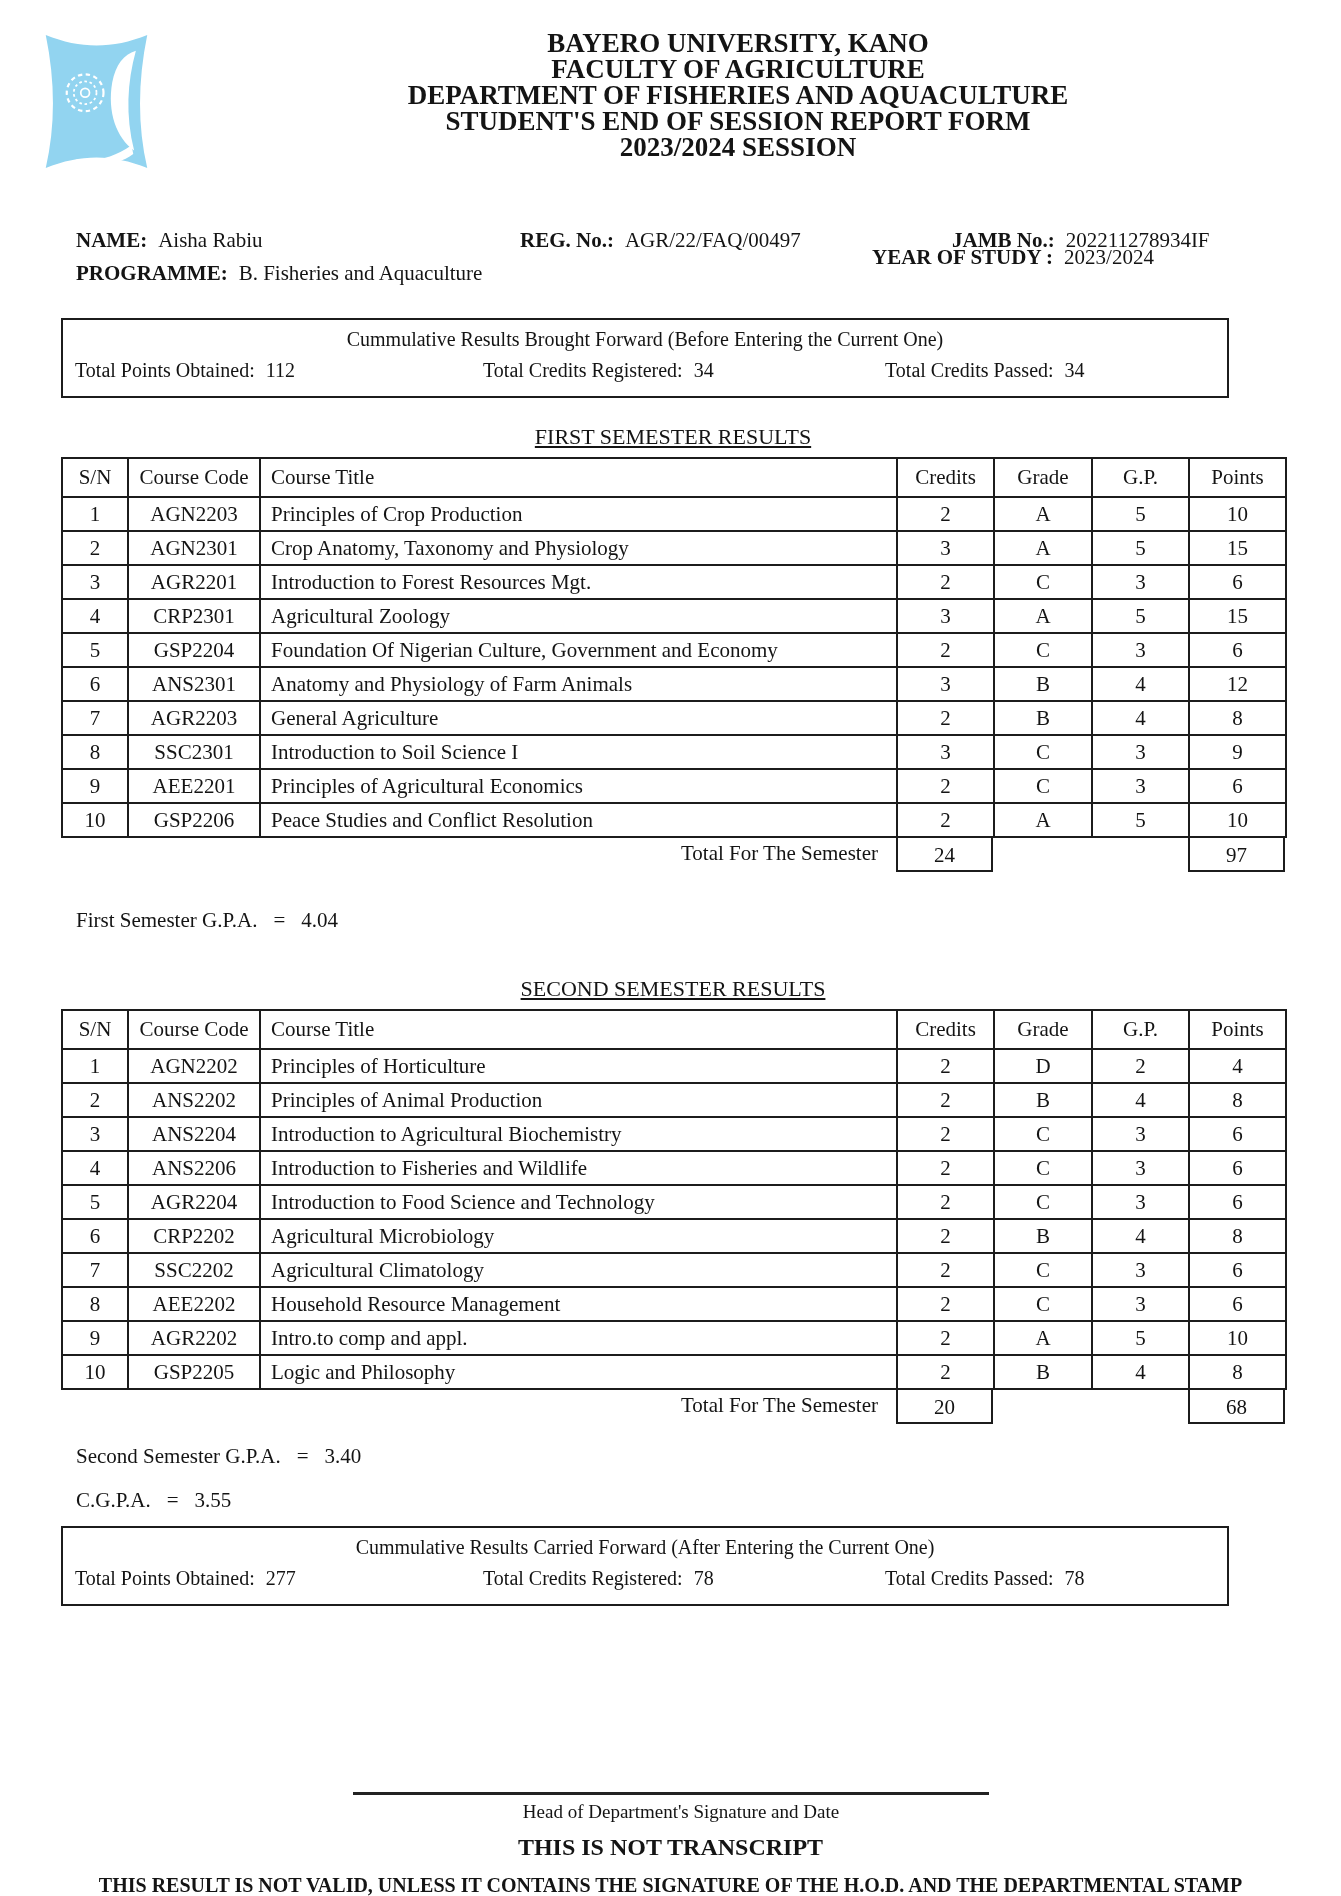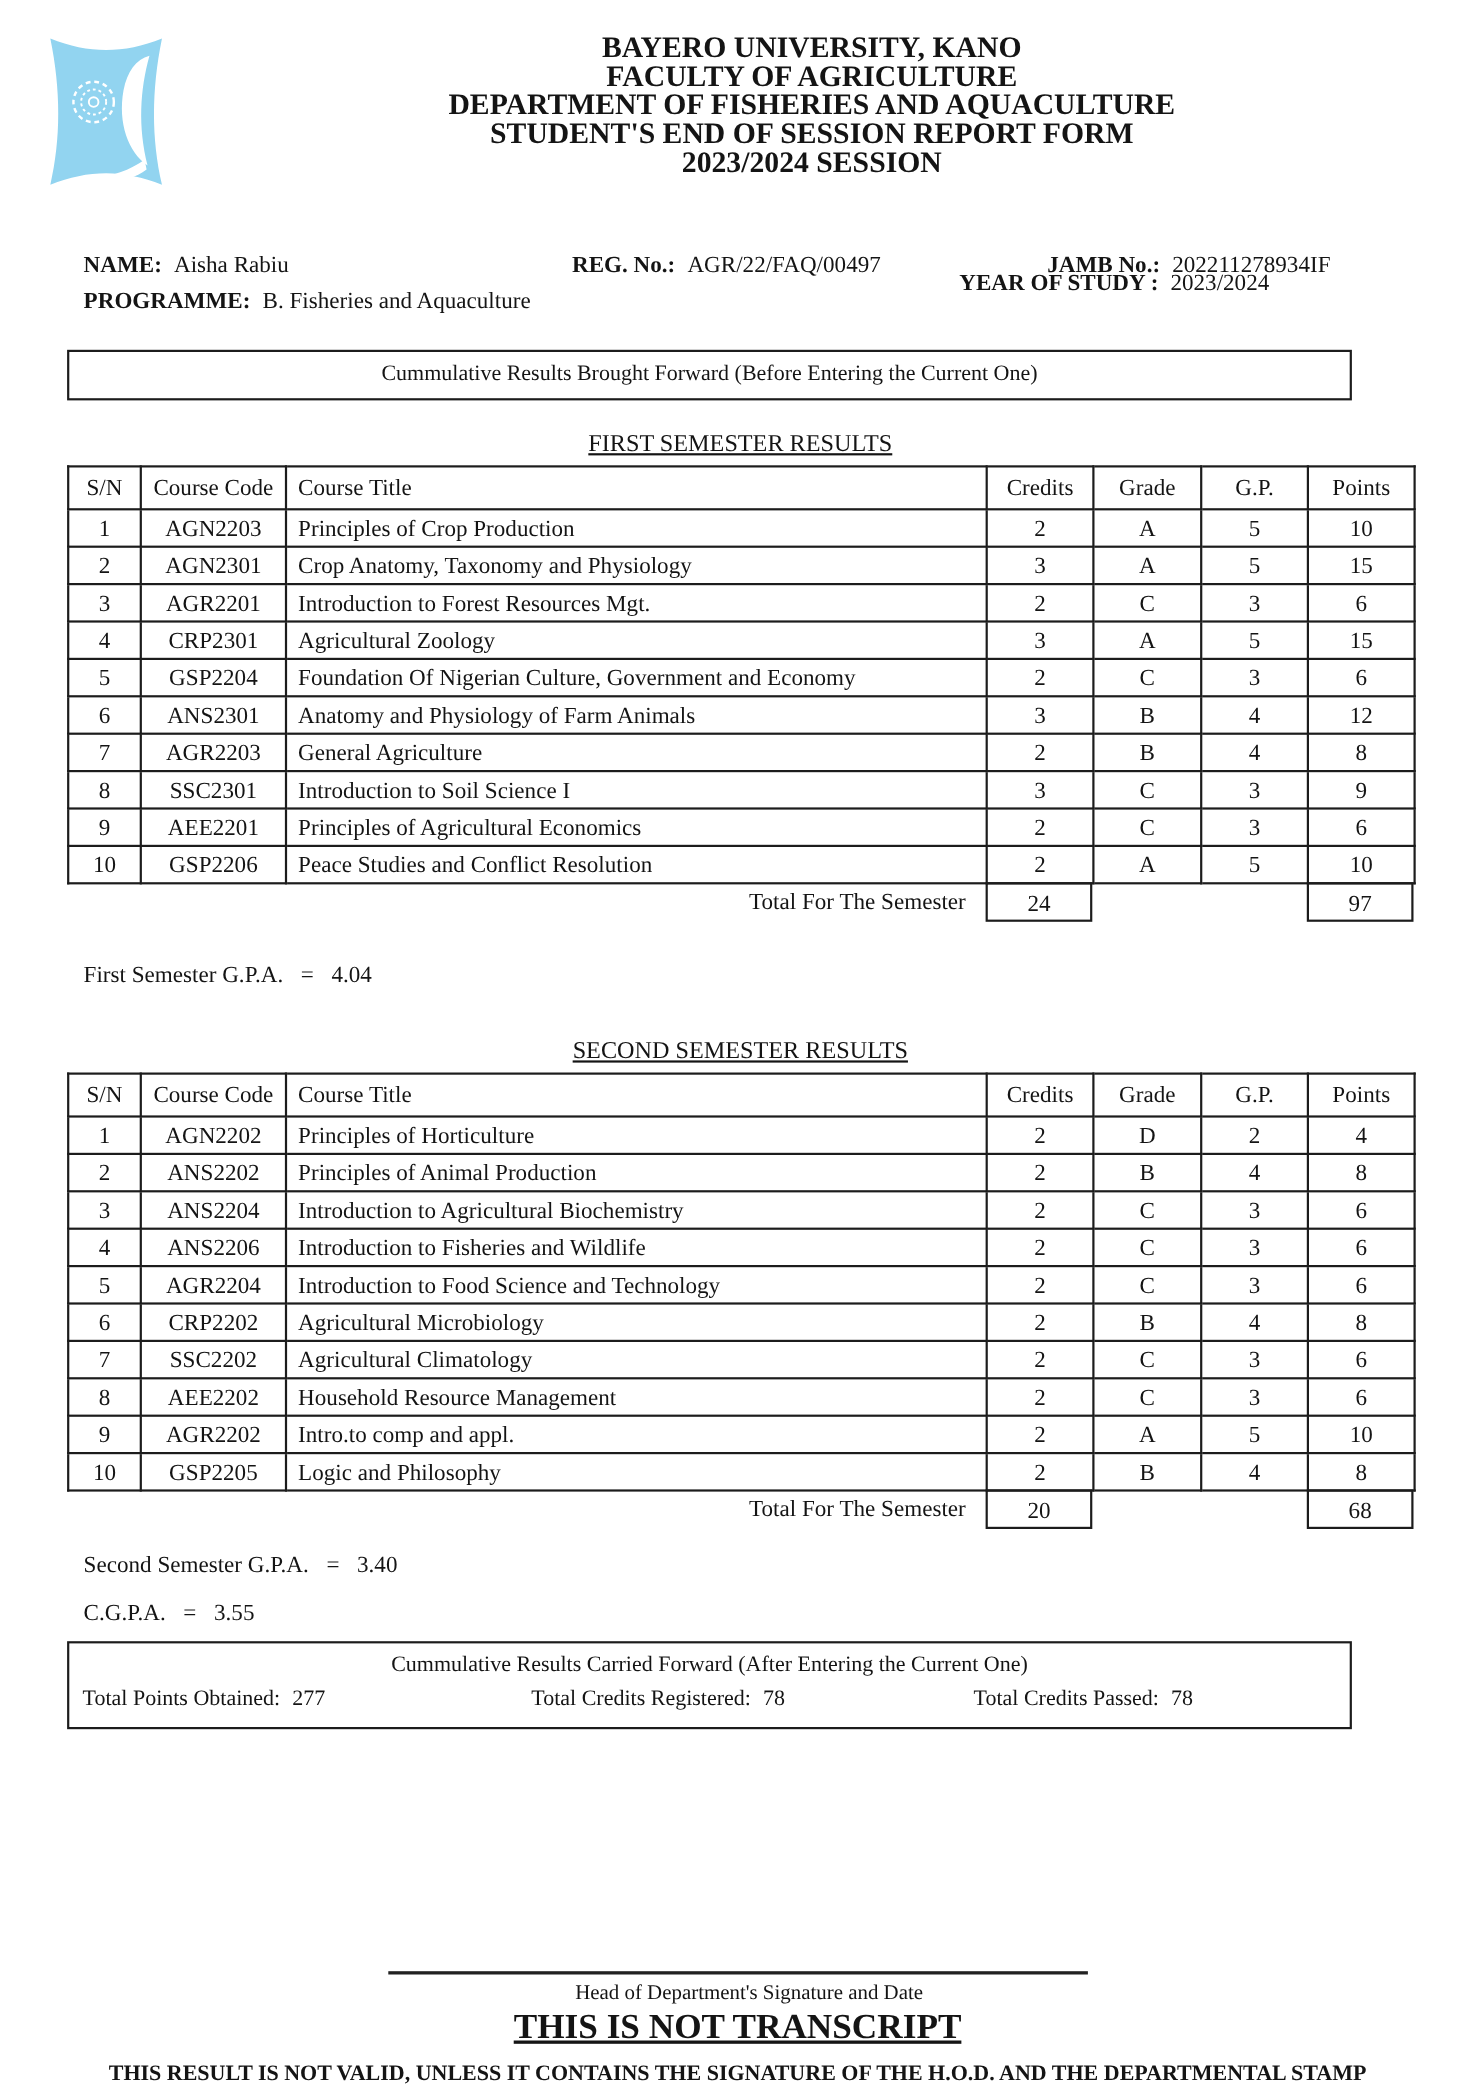--- a/index.html
+++ b/index.html
@@ -57,21 +57,21 @@
   
   .gpa-line{margin-left:76px;font-size:21px;line-height:24px;white-space:nowrap;}
   .gpa1{margin-top:36px;}
   .gpa2{margin-top:20px;}
   .cgpa{margin-top:20px;}
   .eq{margin:0 16px;}
   
   .footer{position:absolute;top:1792px;left:0;width:1341px;text-align:center;}
   .sig-line{width:636px;height:3px;background:#222222;margin:0 auto;}
   .sig-caption{font-size:19px;margin-top:6px;padding-left:21px;}
-  .not-transcript{font-size:32px;font-weight:bold;margin-top:1px;text-decoration:underline;}
+  .not-transcript{font-size:24px;font-weight:bold;margin-top:11px;}
   .validity{font-size:20px;font-weight:bold;margin-top:13px;}
 </style>
 </head>
 <body>
 
 <svg class="crest" viewBox="0 0 140 168" aria-hidden="true">
   <path d="M12,8 C52,24 88,24 128,8 C117,62 117,112 128,160 C88,144 52,144 12,160 C23,112 23,62 12,8 Z" fill="#92d4f0"></path>
   <g fill="none" stroke="#ffffff">
     <circle cx="57" cy="74" r="21" stroke-width="2.5" stroke-dasharray="5 4"></circle>
     <circle cx="57" cy="74" r="13" stroke-width="2" stroke-dasharray="3 3"></circle>
@@ -102,20 +102,31 @@
   <span class="g g-prog">
     <span class="lbl">PROGRAMME:</span><span class="val">B. Fisheries and Aquaculture</span>
   </span>
   <span class="g g-year">
     <span class="lbl">YEAR OF STUDY :</span><span class="val">2023/2024</span>
   </span>
 </div>
 
 <div class="cumbox box1">
   <div class="bt">Cummulative Results Brought Forward (Before Entering the Current One)</div>
+  <div class="vals">
+    <span class="g cv-points">
+      <span>Total Points Obtained:</span><span class="val">112</span>
+    </span>
+    <span class="g cv-reg">
+      <span>Total Credits Registered:</span><span class="val">34</span>
+    </span>
+    <span class="g cv-passed">
+      <span>Total Credits Passed:</span><span class="val">34</span>
+    </span>
+  </div>
 </div>
 
 <div class="sem-title h1">FIRST SEMESTER RESULTS</div>
 
 <table class="results t1">
   <colgroup>
     <col style="width:66px">
       <col style="width:132px">
       <col style="width:637px">
     <col style="width:97px">

